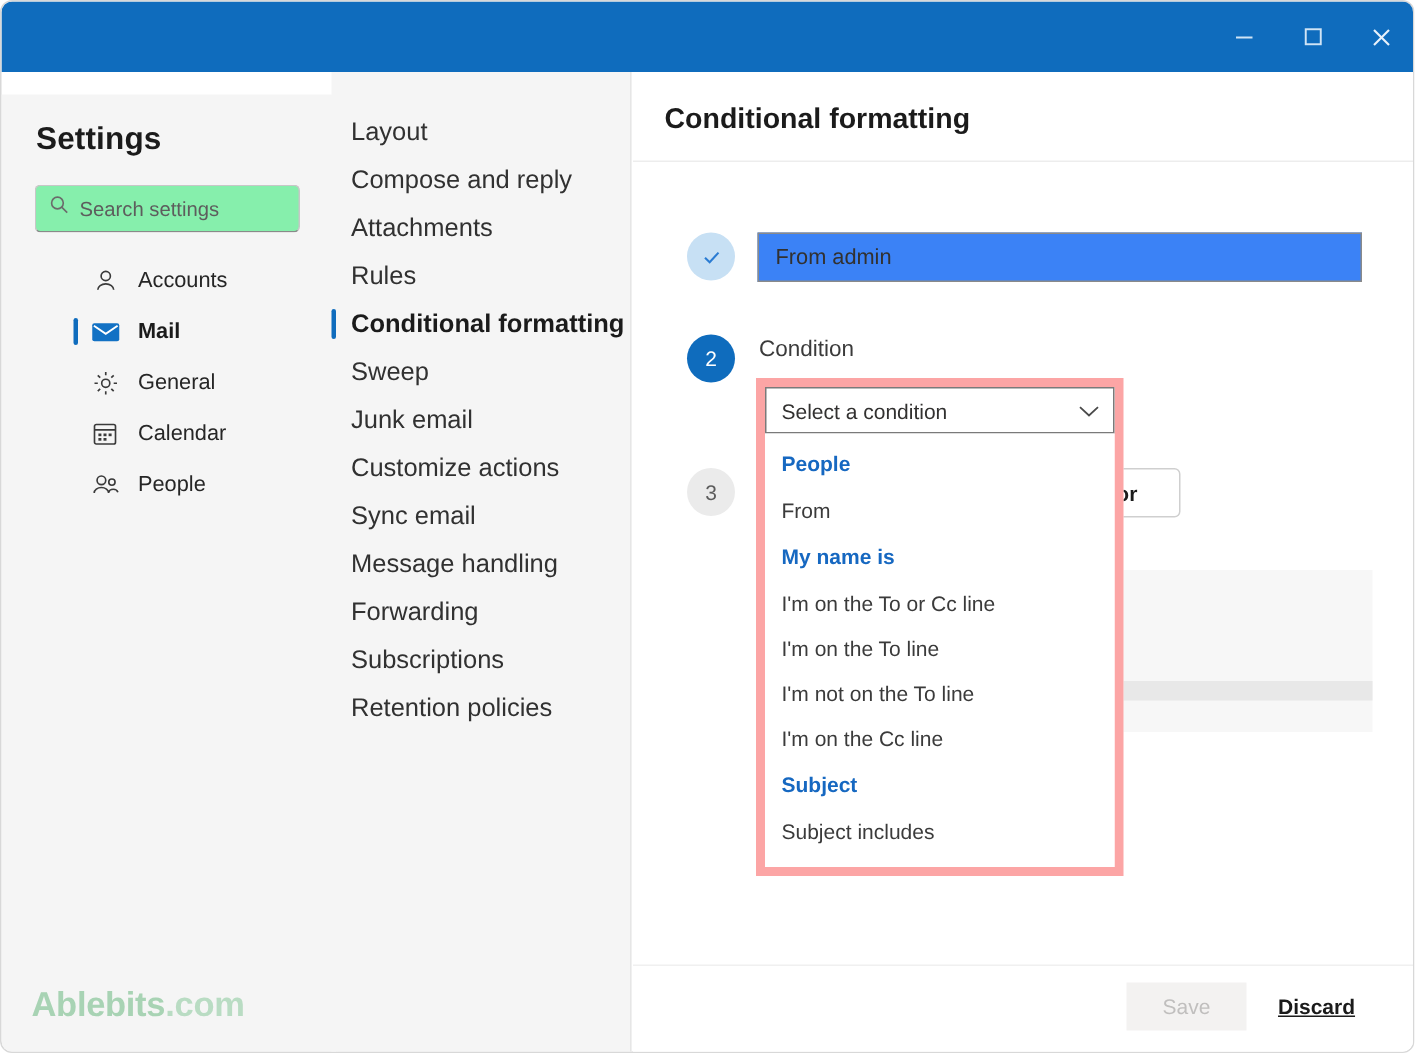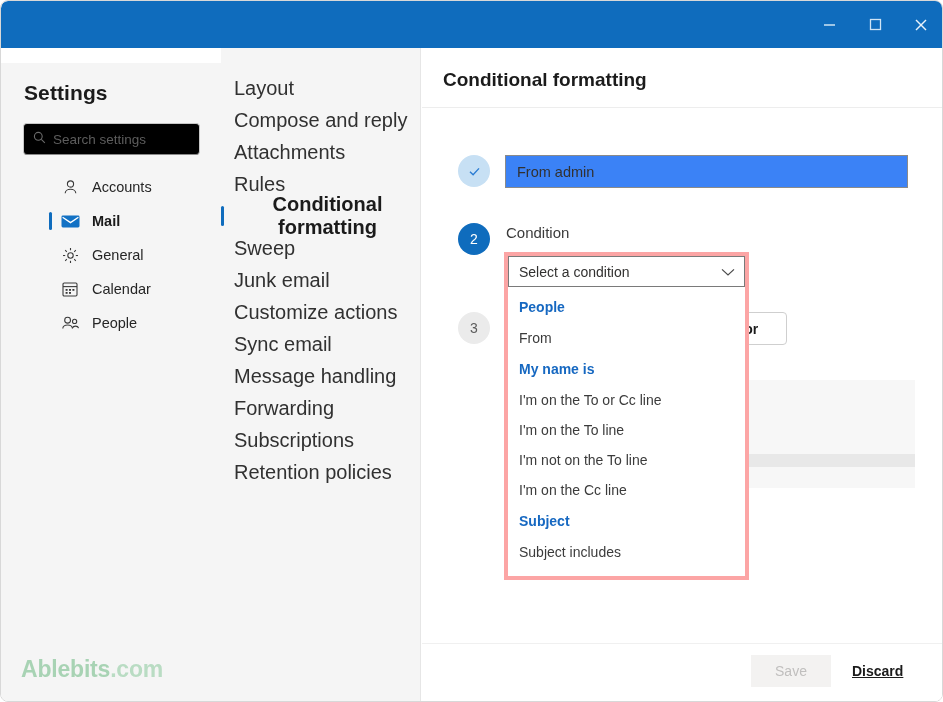--- a/index.html
+++ b/index.html
@@ -41,21 +41,21 @@
     border-right: 1px solid #e6e6e6;
   }
   .settings-title {
     position: absolute; top: 18px; left: 23px;
     font-size: 21px; font-weight: bold; color: #1b1b1b;
     letter-spacing: .1px;
   }
   .searchbox {
     position: absolute; top: 60px; left: 22px;
     width: 177px; height: 32px;
-    background: #000000;
+    background: #86efac;
     border: 1px solid #c7c7c7;
     border-bottom-color: #8a8a8a;
     border-radius: 4px;
     display: flex; align-items: center;
     padding-left: 9px;
   }
   .searchbox .txt {
     font-size: 13.5px; color: #5d5d5d; margin-left: 7px;
   }
   .nav { position: absolute; top: 107px; left: 0; width: 220px; margin-left: 36px; }
@@ -87,21 +87,21 @@
     background: #f5f5f5;
     border-right: 1px solid #e6e6e6;
   }
   .mid-item {
     position: relative;
     height: 32px;
     display: flex; align-items: center;
     padding-left: 13px;
     cursor: default;
   }
-  .mid-item span { font-size: 20px; color: #313131; text-align: center; }
+  .mid-item span { font-size: 17px; color: #313131; text-align: center; }
   .mid-item.selected span { font-weight: bold; color: #1b1b1b; }
   .mid-item.selected::before {
     content: ""; position: absolute;
     left: 0px; top: 6px;
     width: 3px; height: 20px;
     background: #0f6cbd; border-radius: 2px;
   }
   .mid-list { position: absolute; top: 24px; left: 0; width: 200px; }
 
   
@@ -142,21 +142,21 @@
 
   .cond-label {
     position: absolute; top: 176px; left: 84px;
     font-size: 15px; color: #3b3b3b;
   }
 
   
   .dropdown-wrap {
     position: absolute; top: 204px; left: 82px;
     width: 245px;
-    border: 4px solid #fca5a5;
+    border: 6px solid #fca5a5;
     background: #ffffff;
     z-index: 40;
   }
   .dd-head {
     height: 31px;
     border: 1px solid #7a7a7a;
     background: #ffffff;
     display: flex; align-items: center; justify-content: space-between;
     padding: 0 9px 0 10px;
     font-size: 14px; color: #323130;

